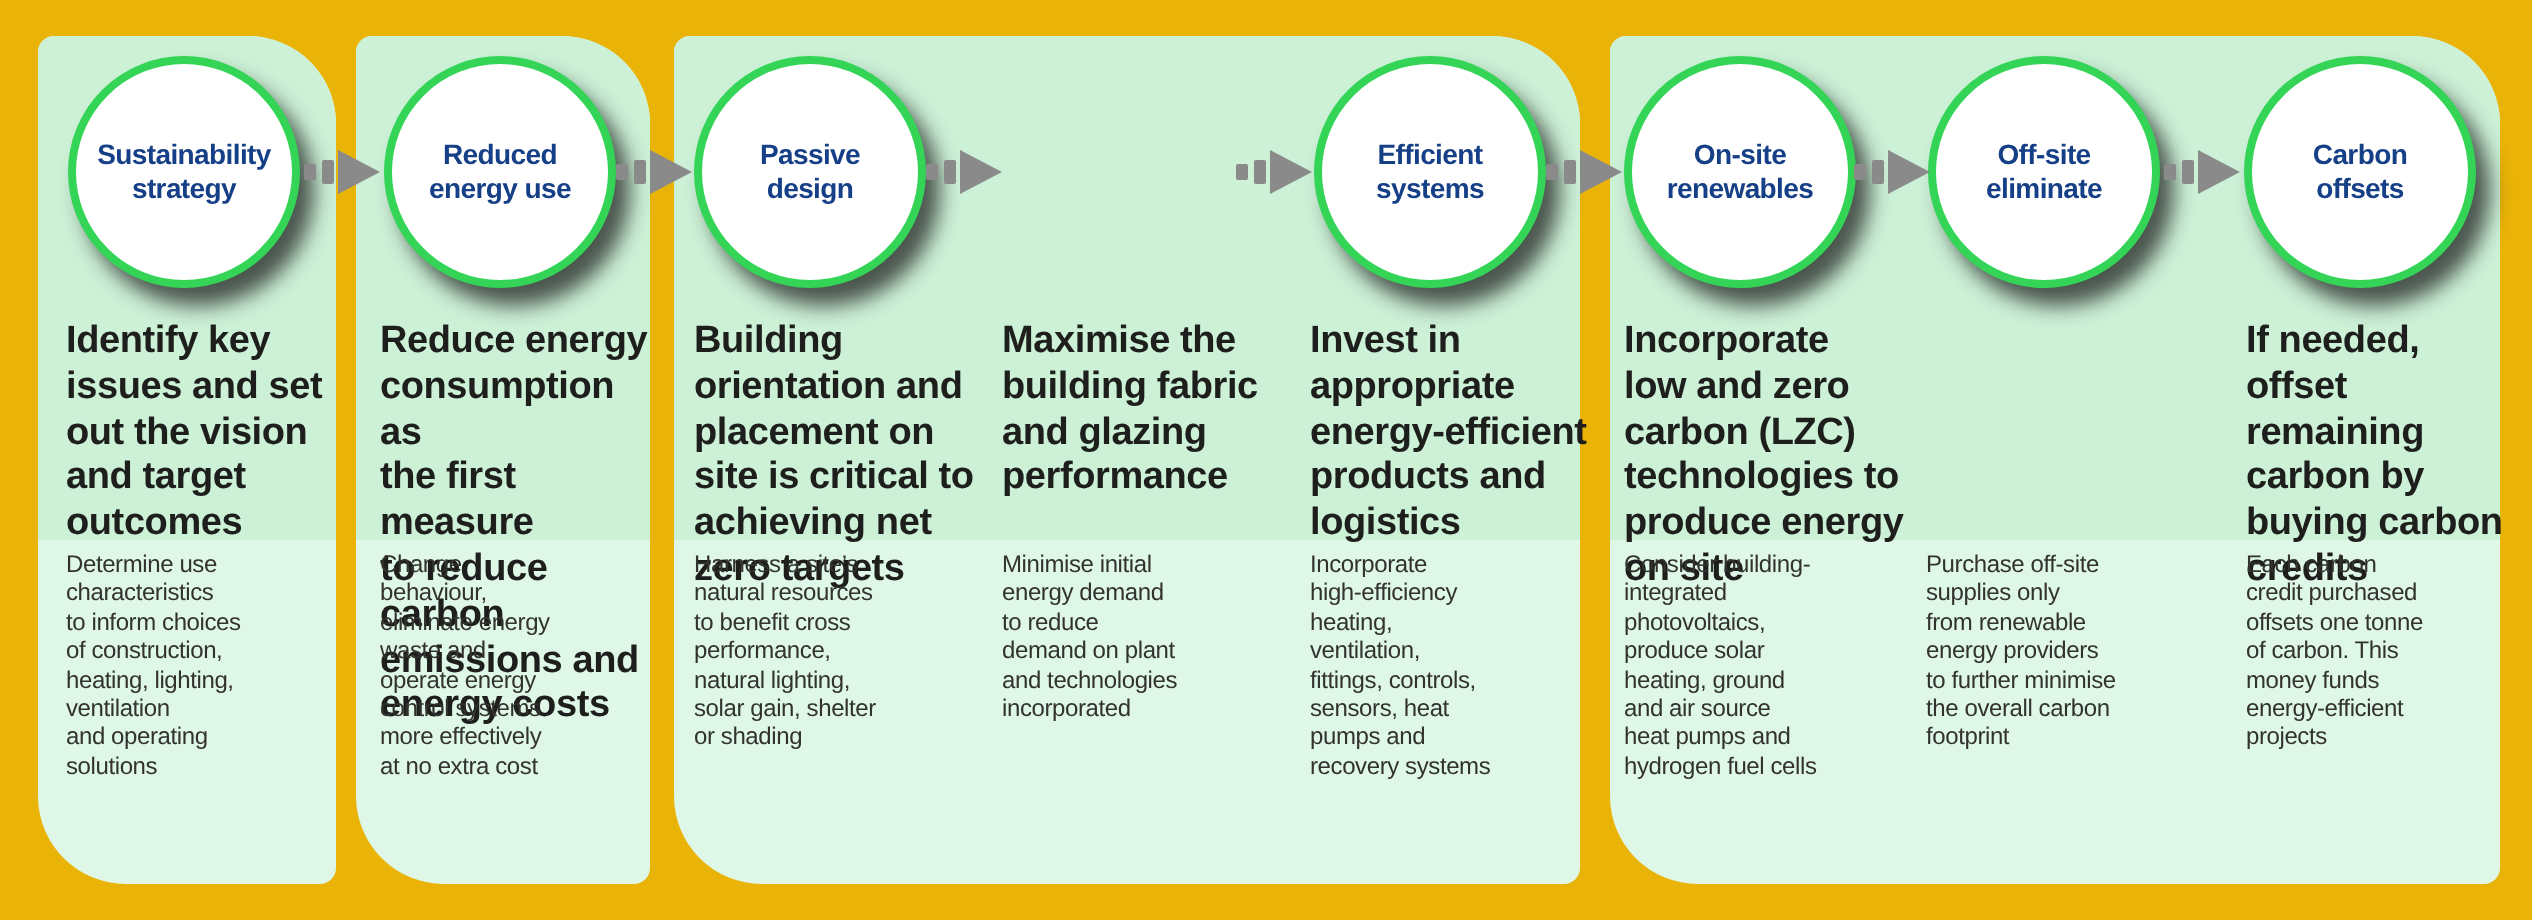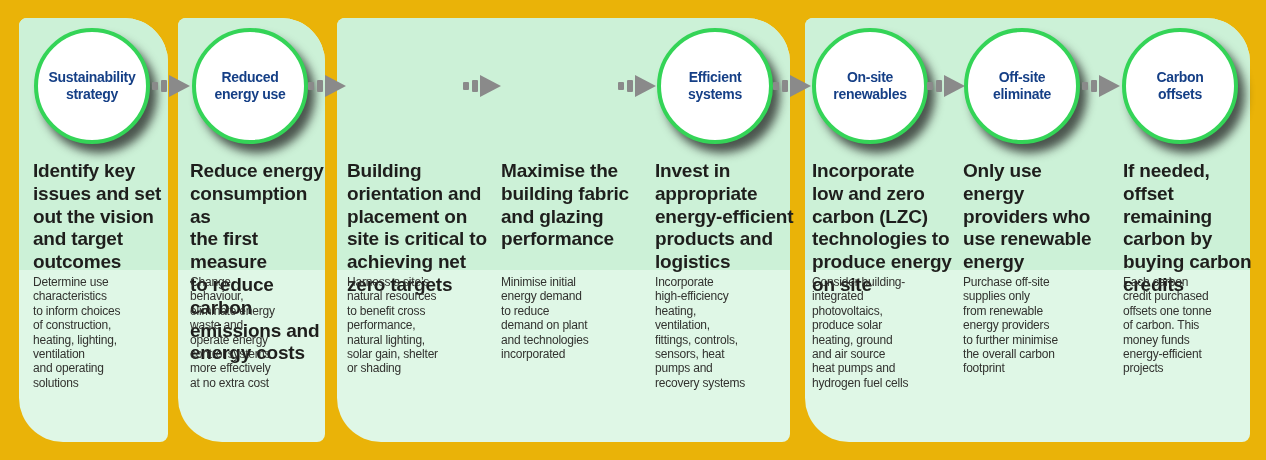--- a/index.html
+++ b/index.html
@@ -91,20 +91,24 @@
     <div class="panel-top"></div>
   </div>
 
   <div class="circle" style="left:34px;">
     <span class="circle-label">Sustainability
 strategy</span>
   </div>
   <div class="circle" style="left:192px;">
     <span class="circle-label">Reduced
 energy use</span>
+  </div>
+  <div class="circle" style="left:347px;">
+    <span class="circle-label">Passive
+design</span>
   </div>
   <div class="circle" style="left:657px;">
     <span class="circle-label">Efficient
 systems</span>
   </div>
   <div class="circle" style="left:812px;">
     <span class="circle-label">On-site
 renewables</span>
   </div>
   <div class="circle" style="left:964px;">
@@ -177,24 +181,20 @@
 appropriate
 energy-efficient
 products and
 logistics</div>
   <div class="headline" style="left:812px;">Incorporate
 low and zero
 carbon (LZC)
 technologies to
 produce energy
 on site</div>
-  <div class="headline" style="left:963px;">Only use energy
-providers who
-use renewable
-energy</div>
   <div class="headline" style="left:1123px;">If needed, offset
 remaining
 carbon by
 buying carbon
 credits</div>
 
   <div class="detail" style="left:33px;">Determine use
 characteristics
 to inform choices
 of construction,

